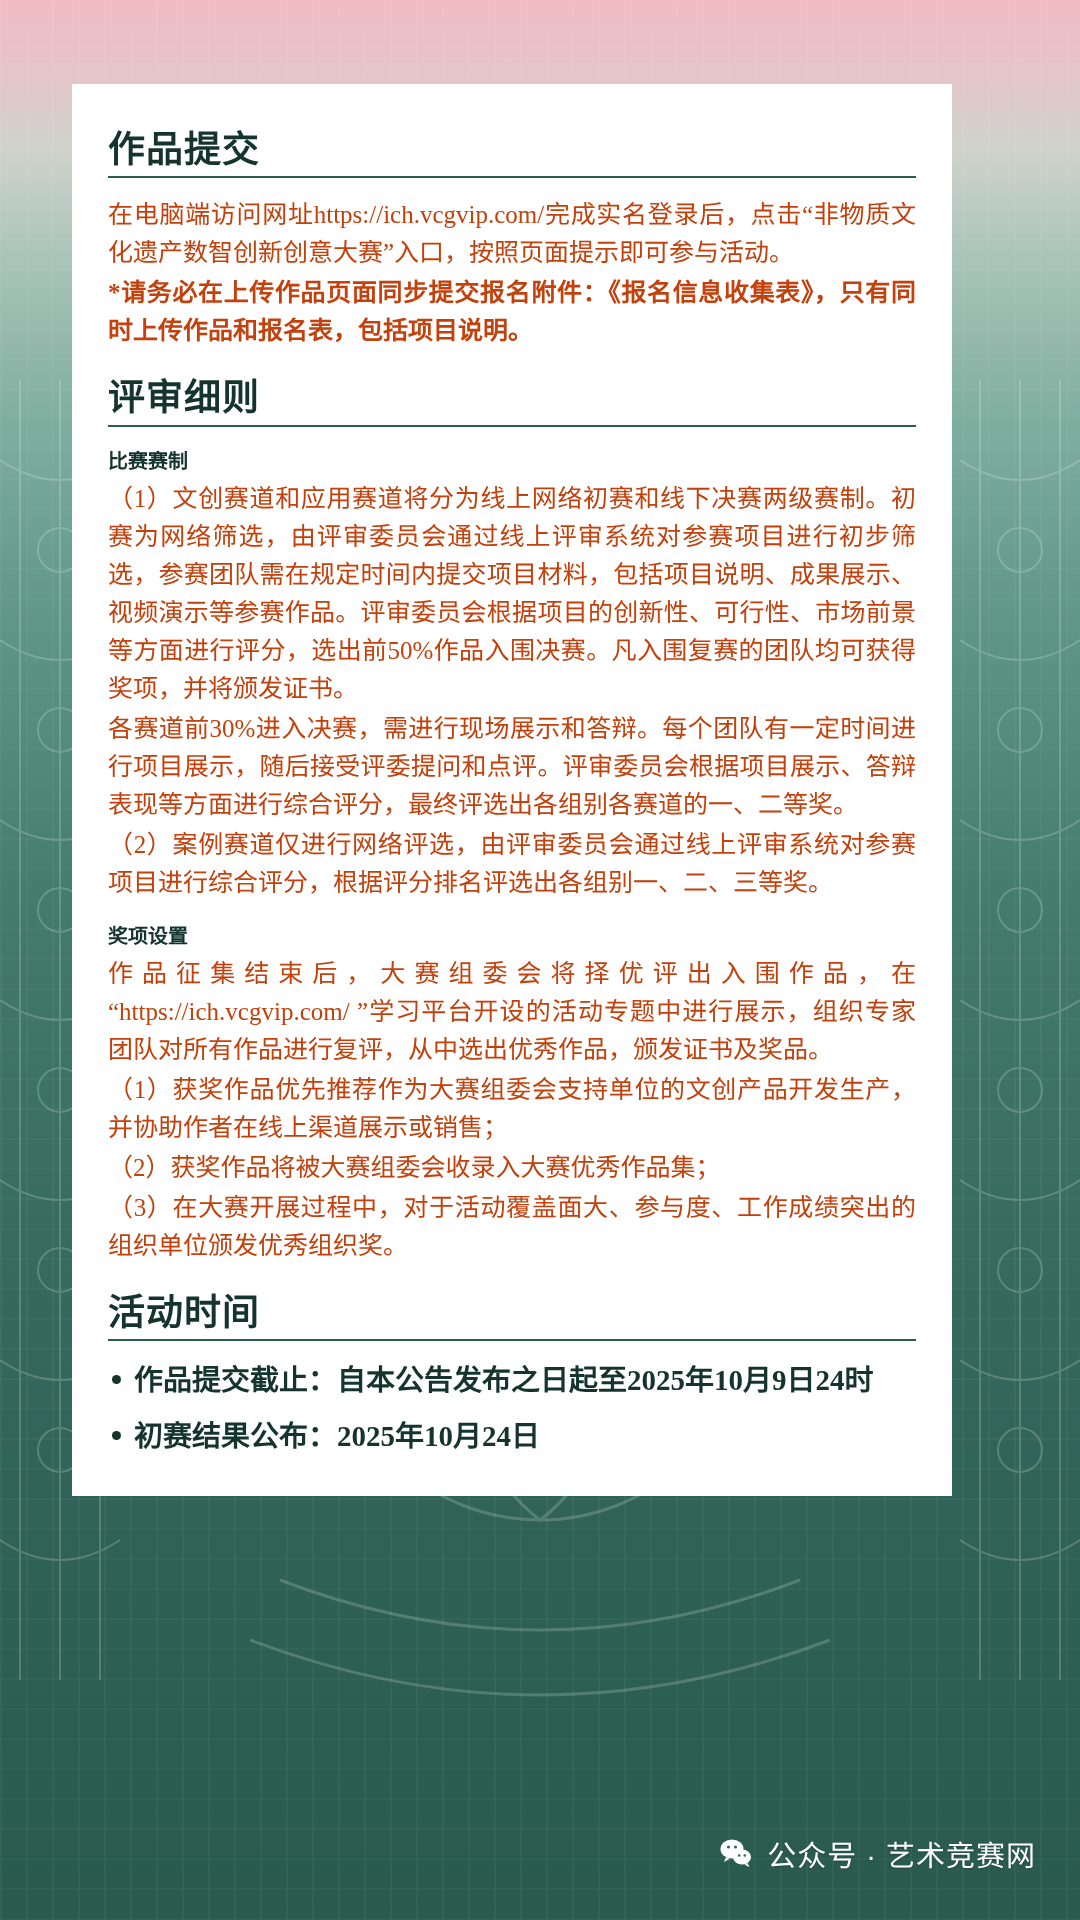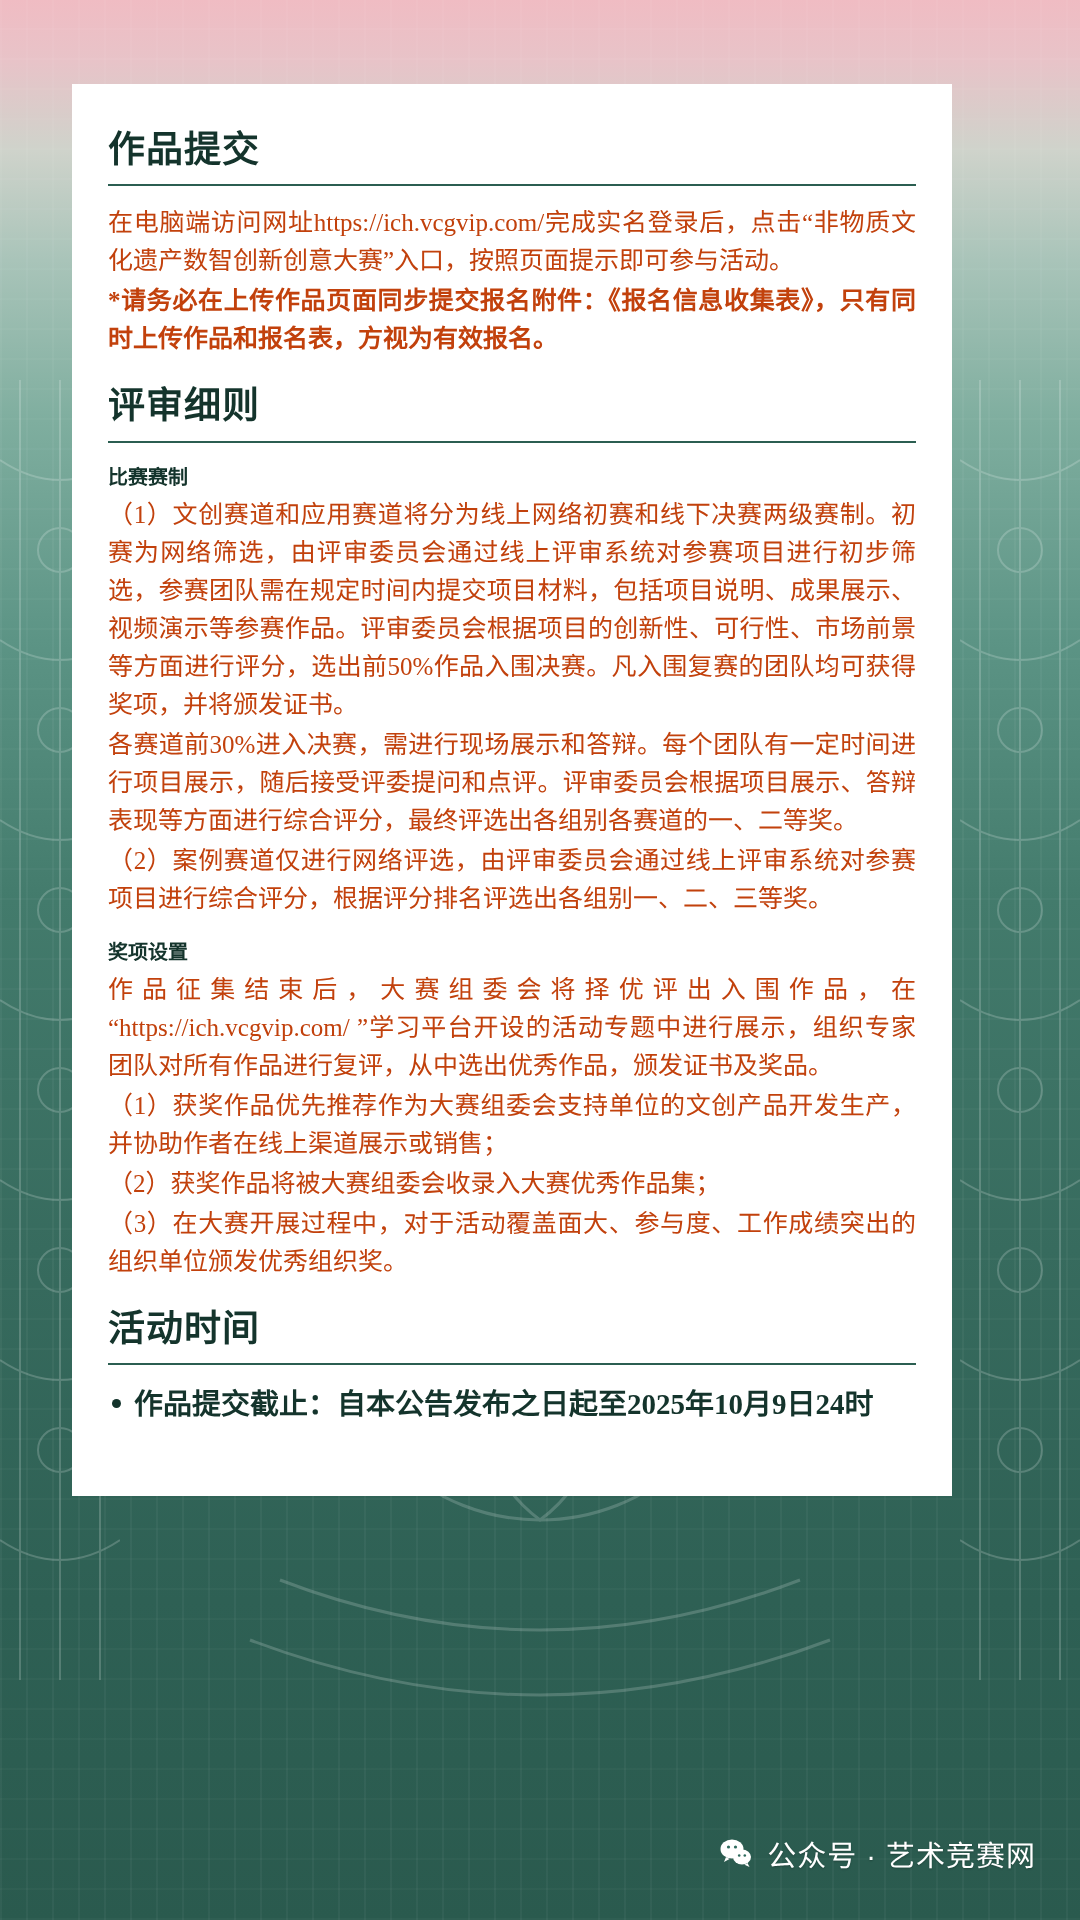--- a/index.html
+++ b/index.html
@@ -79,21 +79,21 @@
     font-family: "Liberation Serif", "DejaVu Serif", serif;
     font-size: 37px;
     font-weight: bold;
     color: #14342c;
     margin: 0 0 10px 0;
     letter-spacing: 1px;
     line-height: 1.2;
   }
   h2.section-title.with-rule {
     border-bottom: 2px solid #2b5e51;
-    padding-bottom: 12px;
+    padding-bottom: 4px;
     margin-bottom: 18px;
   }
   h3.sub-title {
     font-size: 20px;
     font-weight: bold;
     color: #14342c;
     margin: 22px 0 6px 0;
     line-height: 1.25;
   }
   h3.sub-title:first-child { margin-top: 0; }
@@ -200,38 +200,39 @@
       <circle cx="490" cy="300" r="26"></circle>
     </g>
   </svg>
 </div>
 
 <div class="card">
   <div class="card-inner">
 
     <h2 class="section-title with-rule">作品提交</h2>
     <p class="body-text">在电脑端访问网址https://ich.vcgvip.com/完成实名登录后，点击“非物质文化遗产数智创新创意大赛”入口，按照页面提示即可参与活动。</p>
-    <p class="body-text bold mt6">*请务必在上传作品页面同步提交报名附件：《报名信息收集表》，只有同时上传作品和报名表，方视为有效报名。</p>
+    <p class="body-text bold mt6">*请务必在上传作品页面同步提交报名附件：《报名信息收集表》，只有同时上传作品和报名表，包括项目说明。</p>
 
     <h2 class="section-title with-rule" style="margin-top:26px;">评审细则</h2>
 
     <h3 class="sub-title">比赛赛制</h3>
     <p class="body-text">（1）文创赛道和应用赛道将分为线上网络初赛和线下决赛两级赛制。初赛为网络筛选，由评审委员会通过线上评审系统对参赛项目进行初步筛选，参赛团队需在规定时间内提交项目材料，包括项目说明、成果展示、视频演示等参赛作品。评审委员会根据项目的创新性、可行性、市场前景等方面进行评分，选出前50%作品入围决赛。凡入围复赛的团队均可获得奖项，并将颁发证书。</p>
     <p class="body-text">各赛道前30%进入决赛，需进行现场展示和答辩。每个团队有一定时间进行项目展示，随后接受评委提问和点评。评审委员会根据项目展示、答辩表现等方面进行综合评分，最终评选出各组别各赛道的一、二等奖。</p>
     <p class="body-text">（2）案例赛道仅进行网络评选，由评审委员会通过线上评审系统对参赛项目进行综合评分，根据评分排名评选出各组别一、二、三等奖。</p>
 
     <h3 class="sub-title">奖项设置</h3>
     <p class="body-text">作品征集结束后，大赛组委会将择优评出入围作品，在“https://ich.vcgvip.com/ ”学习平台开设的活动专题中进行展示，组织专家团队对所有作品进行复评，从中选出优秀作品，颁发证书及奖品。</p>
     <p class="body-text">（1）获奖作品优先推荐作为大赛组委会支持单位的文创产品开发生产，并协助作者在线上渠道展示或销售；</p>
     <p class="body-text">（2）获奖作品将被大赛组委会收录入大赛优秀作品集；</p>
     <p class="body-text">（3）在大赛开展过程中，对于活动覆盖面大、参与度、工作成绩突出的组织单位颁发优秀组织奖。</p>
 
     <h2 class="section-title with-rule" style="margin-top:26px;">活动时间</h2>
     <ul class="time-list">
       <li>作品提交截止：自本公告发布之日起至2025年10月9日24时</li>
+      <li>初赛结果公布：2025年10月24日</li>
     </ul>
 
   </div>
 </div>
 
 <div class="footer">
   <span class="wechat-icon">
     <svg viewBox="0 0 34 34" width="34" height="34">
       <g fill="#ffffff">
         <ellipse cx="13" cy="13" rx="11.5" ry="9.5"></ellipse>

